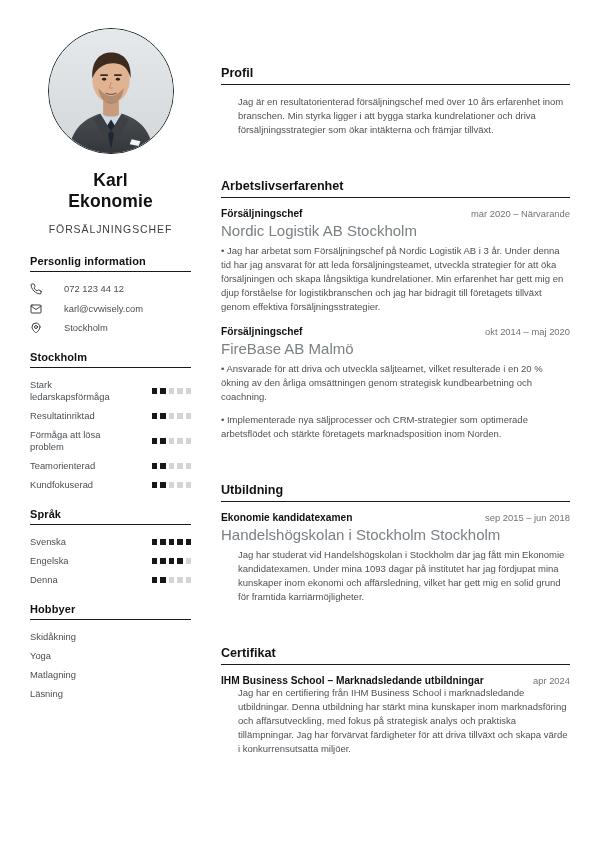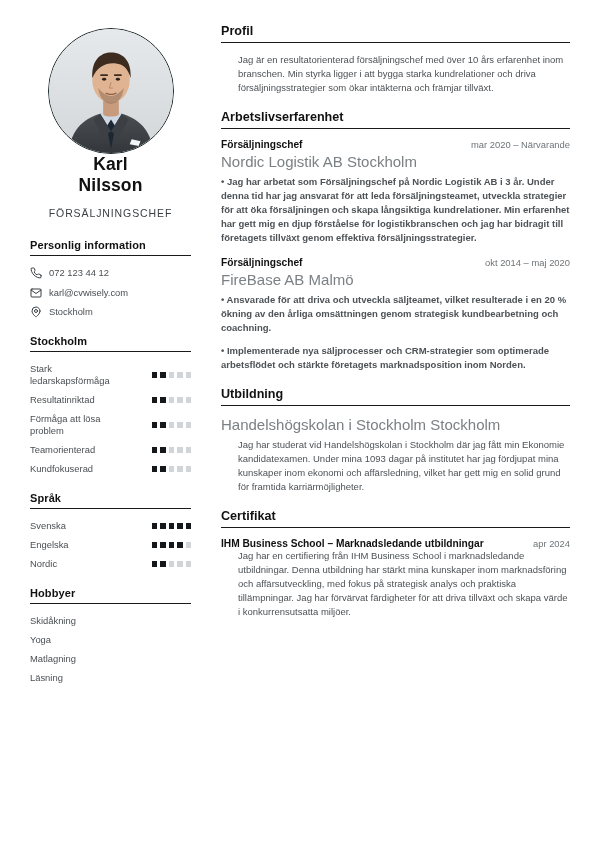--- a/index.html
+++ b/index.html
@@ -33,21 +33,21 @@
     position: relative;
   }
   .photo-svg { display: block; width: 100%; height: 100%; }
 
   .cand-name {
     text-align: center;
     font-size: 17.5px;
     font-weight: bold;
     color: #111;
     line-height: 1.18;
-    margin-top: 0;
+    margin-top: 16px;
     letter-spacing: .1px;
   }
   .cand-role {
     text-align: center;
     font-size: 10.5px;
     color: #3a3f42;
     letter-spacing: .9px;
     margin-top: 12px;
     margin-bottom: 20px;
   }
@@ -61,21 +61,21 @@
   }
   .side-rule {
     border-bottom: 1.6px solid #1a1a1a;
     margin-bottom: 11px;
   }
   .side-block { margin-bottom: 17px; }
 
   .contact-row {
     display: flex;
     align-items: flex-start;
-    gap: 7px;
+    gap: 22px;
     font-size: 9.4px;
     color: #4a4f53;
     margin-bottom: 7px;
     line-height: 1.3;
   }
   .contact-row .ico {
     flex: 0 0 12px;
     width: 12px; height: 12px;
     display: block;
     color: #3b4044;
@@ -111,20 +111,21 @@
   .main {
     flex: 1 1 auto;
     padding-left: 16px;
   }
   .sec { margin-bottom: 15px; }
   .sec-h {
     font-size: 12.6px;
     font-weight: bold;
     color: #111;
     margin-bottom: 4px;
+    margin-top: 42px;
   }
   .sec-rule {
     border-bottom: 1.8px solid #1a1a1a;
     margin-bottom: 10px;
   }
   .para {
     font-size: 9.5px;
     color: #4d5256;
     line-height: 1.48;
     margin-bottom: 8px;
@@ -153,21 +154,20 @@
     font-size: 15px;
     color: #7b8084;
     margin-top: 3px;
     margin-bottom: 5px;
   }
   .bullet {
     font-size: 9.5px;
     color: #4d5256;
     line-height: 1.48;
     margin-bottom: 8px;
-    font-weight: bold;
   }
   .cert-top { position: relative; }
   .cert-top .entry-title { white-space: normal; }
 </style>
 </head>
 <body>
 
 <div class="page">
 
   <aside class="sidebar">
@@ -211,21 +211,21 @@
 
         <path d="M63 54 l-1.6 6 h3.4" fill="none" stroke="#b98a68" stroke-width="1"></path>
         <path d="M57.5 65 q5.5 3 11 0" fill="none" stroke="#8d5c46" stroke-width="1.3"></path>
 
         <path d="M50 60 q13 16 26 0 q-2 15 -13 16 q-11 -1 -13 -16 Z" fill="#5a4334" opacity=".34"></path>
       </svg>
     </div>
 
     <div class="cand-name">
       <span>Karl</span><br>
-      <span>Nilsson</span>
+      <span>Ekonomie</span>
     </div>
     <div class="cand-role">FÖRSÄLJNINGSCHEF</div>
 
     <section class="side-block">
       <div class="side-h">Personlig information</div>
       <div class="side-rule"></div>
 
       <div class="contact-row">
         <span class="ico">
           <svg viewBox="0 0 24 24" fill="none" stroke="currentColor" stroke-width="2" stroke-linecap="round" stroke-linejoin="round">
@@ -331,21 +331,21 @@
             <div class="rate-label">Engelska</div>
             <div class="dots">
               <span class="dot on"></span>
               <span class="dot on"></span>
               <span class="dot on"></span>
               <span class="dot on"></span>
               <span class="dot"></span>
             </div>
           </div>
           <div class="rate-row">
-            <div class="rate-label">Nordic</div>
+            <div class="rate-label">Denna</div>
             <div class="dots">
               <span class="dot on"></span>
               <span class="dot on"></span>
               <span class="dot"></span>
               <span class="dot"></span>
               <span class="dot"></span>
             </div>
           </div>
         </div>
     </section>
@@ -392,20 +392,24 @@
             <p class="bullet">• Implementerade nya säljprocesser och CRM-strategier som optimerade arbetsflödet och stärkte företagets marknadsposition inom Norden.</p>
           </div>
         </div>
     </section>
 
     <section class="sec">
       <div class="sec-h">Utbildning</div>
       <div class="sec-rule"></div>
       <div id="education-list">
           <div class="entry">
+            <div class="entry-top">
+              <div class="entry-title">Ekonomie kandidatexamen</div>
+              <div class="entry-date">sep 2015 – jun 2018</div>
+            </div>
             <div class="entry-sub">Handelshögskolan i Stockholm  Stockholm</div>
             <p class="para">Jag har studerat vid Handelshögskolan i Stockholm där jag fått min Ekonomie kandidatexamen. Under mina 1093 dagar på institutet har jag fördjupat mina kunskaper inom ekonomi och affärsledning, vilket har gett mig en solid grund för framtida karriärmöjligheter.</p>
           </div>
         </div>
     </section>
 
     <section class="sec">
       <div class="sec-h">Certifikat</div>
       <div class="sec-rule"></div>
       <div id="certificate-list">

